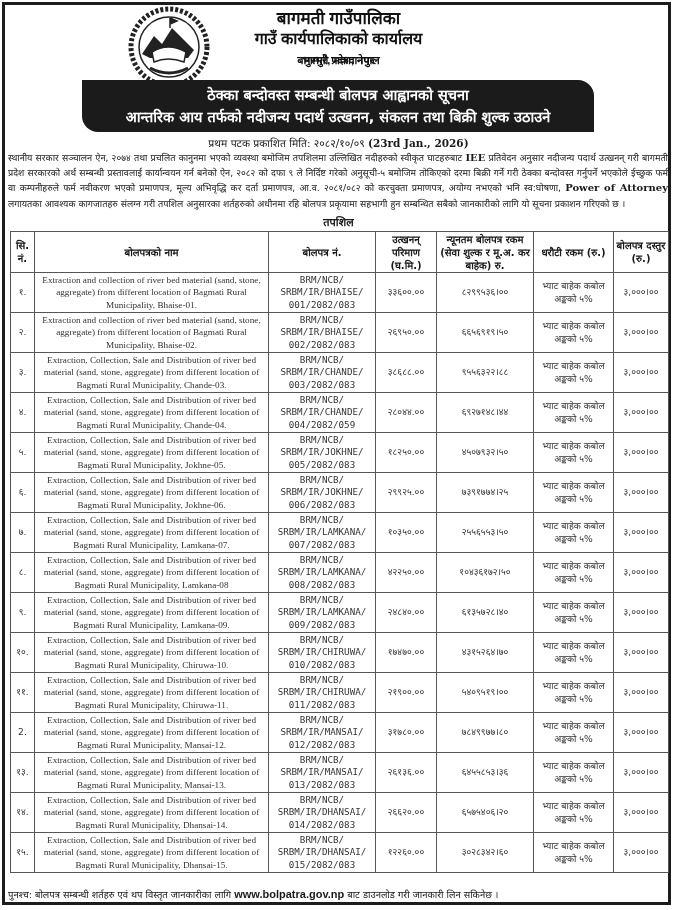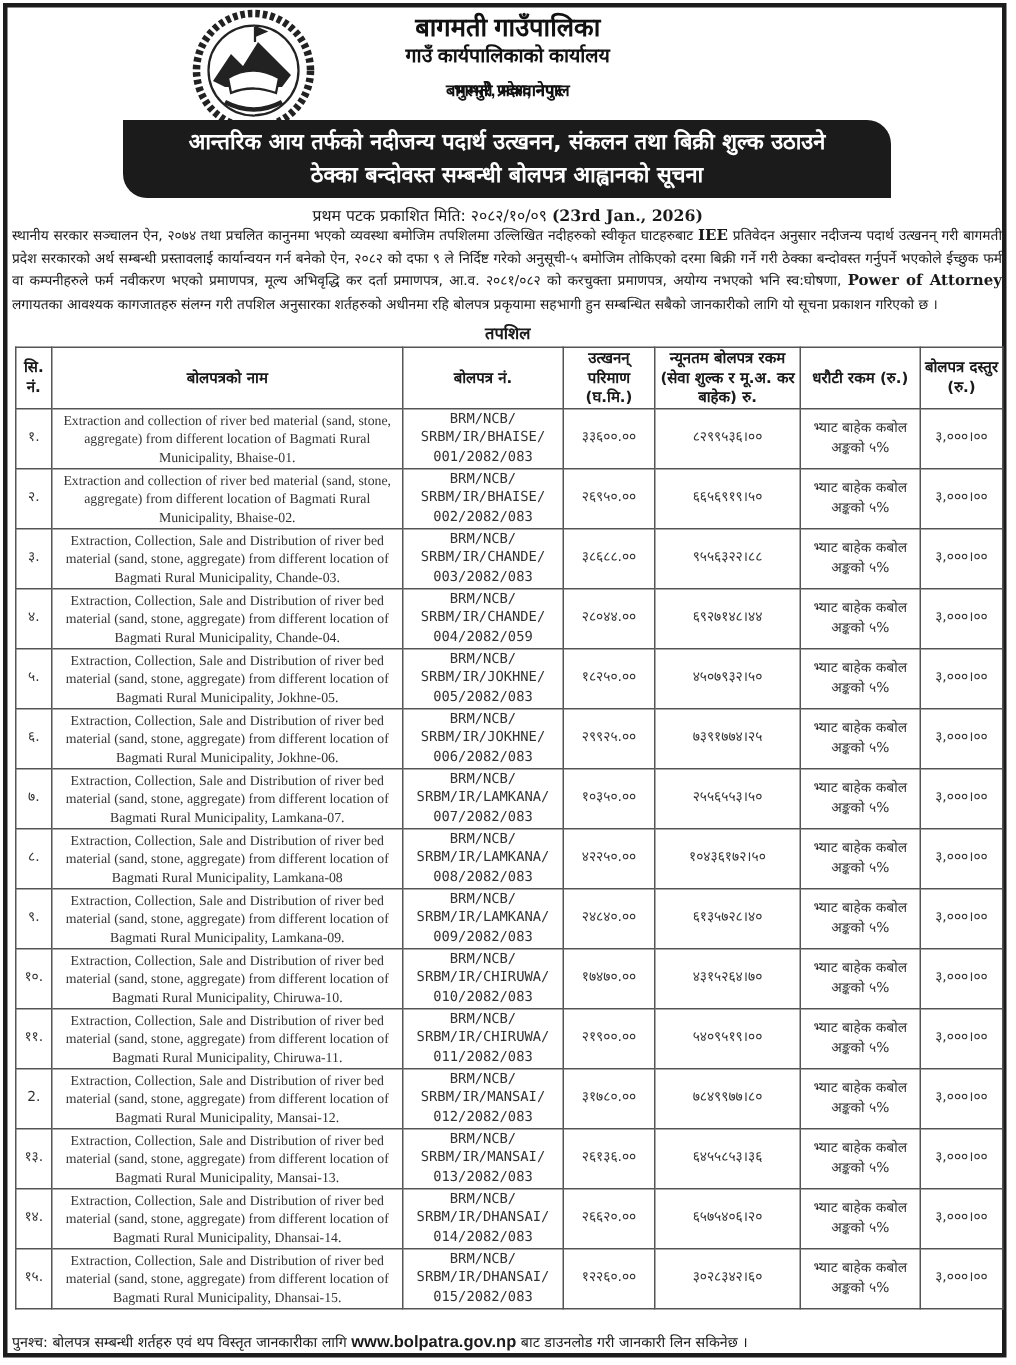--- a/index.html
+++ b/index.html
@@ -1,21 +1,21 @@
 <!DOCTYPE html>
 <html><head>
 <meta charset="utf-8">
 <style>
   html, body { margin: 0; padding: 0; background: #ffffff; }
   body { width: 677px; height: 910px; overflow: hidden; position: relative; font-family: "DejaVu Serif", serif; color: #1a1a1a; }
   .frame { position: absolute; left: 2px; top: 2px; width: 669px; height: 903px; border: 3px solid #1c1c1c; box-sizing: border-box; }
   .logo { position: absolute; left: 128px; top: 6px; width: 82px; height: 82px; }
   .hdr-line { position: absolute; left: 0; width: 677px; text-align: center; font-family: Liberation Sans, sans-serif; font-weight: bold; color: #111; }
   .hdr1 { top: 6px; font-size: 17px; }
-  .hdr2 { top: 27px; font-size: 13px; }
+  .hdr2 { top: 27px; font-size: 16px; }
   .hdr3 { top: 52px; font-size: 11px; }
   .hdr4 { top: 52px; font-size: 11px; }
   .banner { position: absolute; left: 82px; top: 80px; width: 512px; height: 52px; background: #1b1b1b; border-radius: 0 16px 0 16px; color: #fff; text-align: center; font-family: "DejaVu Sans", sans-serif; font-weight: bold; font-size: 14.5px; line-height: 22px; padding-top: 4px; box-sizing: border-box; }
   .pubdate { position: absolute; left: 0; top: 136px; width: 677px; text-align: center; font-size: 10.5px; font-family: "DejaVu Sans", sans-serif; }
   .pubdate b { font-family: "DejaVu Serif", serif; }
   .intro { position: absolute; left: 8px; top: 150px; width: 660px; font-family: "DejaVu Sans", sans-serif; font-size: 9.2px; line-height: 15.2px; text-align: justify; }
   .intro b { font-family: "DejaVu Serif", serif; font-size: 10px; }
   .tapsil { position: absolute; left: 0; top: 214px; width: 677px; text-align: center; font-family: "DejaVu Sans", sans-serif; font-weight: bold; font-size: 11px; }
   table.bids { position: absolute; left: 10px; top: 231px; width: 658px; border-collapse: collapse; table-layout: fixed; }
   table.bids th, table.bids td { border: 1px solid #555; text-align: center; vertical-align: middle; padding: 0 2px; }
@@ -42,22 +42,22 @@
   <path d="M42 12 L42 22 M42 12 L49 15 L42 18" stroke="#222" stroke-width="1.5" fill="#222"></path>
   <path d="M22 62 Q41 72 60 62" stroke="#222" stroke-width="3" fill="none"></path>
 </svg>
 
 <div class="hdr-line hdr1">बागमती गाउँपालिका</div>
 <div class="hdr-line hdr2">गाउँ कार्यपालिकाको कार्यालय</div>
 <div class="hdr-line hdr3">भुरभुरे, मकवानपुर</div>
 <div class="hdr-line hdr4">बागमती प्रदेश, नेपाल</div>
 
 <div class="banner">
+  <div>ठेक्का बन्दोवस्त सम्बन्धी बोलपत्र आह्वानको सूचना</div>
   <div>आन्तरिक आय तर्फको नदीजन्य पदार्थ उत्खनन, संकलन तथा बिक्री शुल्क उठाउने</div>
-  <div>ठेक्का बन्दोवस्त सम्बन्धी बोलपत्र आह्वानको सूचना</div>
 </div>
 
 <div class="pubdate">
   <span>प्रथम पटक प्रकाशित मिति: २०८२/१०/०९</span>
   <b>(23rd Jan., 2026)</b>
 </div>
 
 <div class="intro"><span>स्थानीय सरकार सञ्चालन ऐन, २०७४ तथा प्रचलित कानुनमा भएको व्यवस्था बमोजिम तपशिलमा उल्लिखित नदीहरुको स्वीकृत घाटहरुबाट </span><b>IEE</b><span> प्रतिवेदन अनुसार नदीजन्य पदार्थ उत्खनन् गरी बागमती प्रदेश सरकारको अर्थ सम्बन्धी प्रस्तावलाई कार्यान्वयन गर्न बनेको ऐन, २०८२ को दफा ९ ले निर्दिष्ट गरेको अनुसूची-५ बमोजिम तोकिएको दरमा बिक्री गर्ने गरी ठेक्का बन्दोवस्त गर्नुपर्ने भएकोले ईच्छुक फर्म वा कम्पनीहरुले फर्म नवीकरण भएको प्रमाणपत्र, मूल्य अभिवृद्धि कर दर्ता प्रमाणपत्र, आ.व. २०८१/०८२ को करचुक्ता प्रमाणपत्र, अयोग्य नभएको भनि स्व:घोषणा, </span><b>Power of Attorney</b><span> लगायतका आवश्यक कागजातहरु संलग्न गरी तपशिल अनुसारका शर्तहरुको अधीनमा रहि बोलपत्र प्रकृयामा सहभागी हुन सम्बन्धित सबैको जानकारीको लागि यो सूचना प्रकाशन गरिएको छ ।</span></div>
 
 <div class="tapsil">तपशिल</div>

